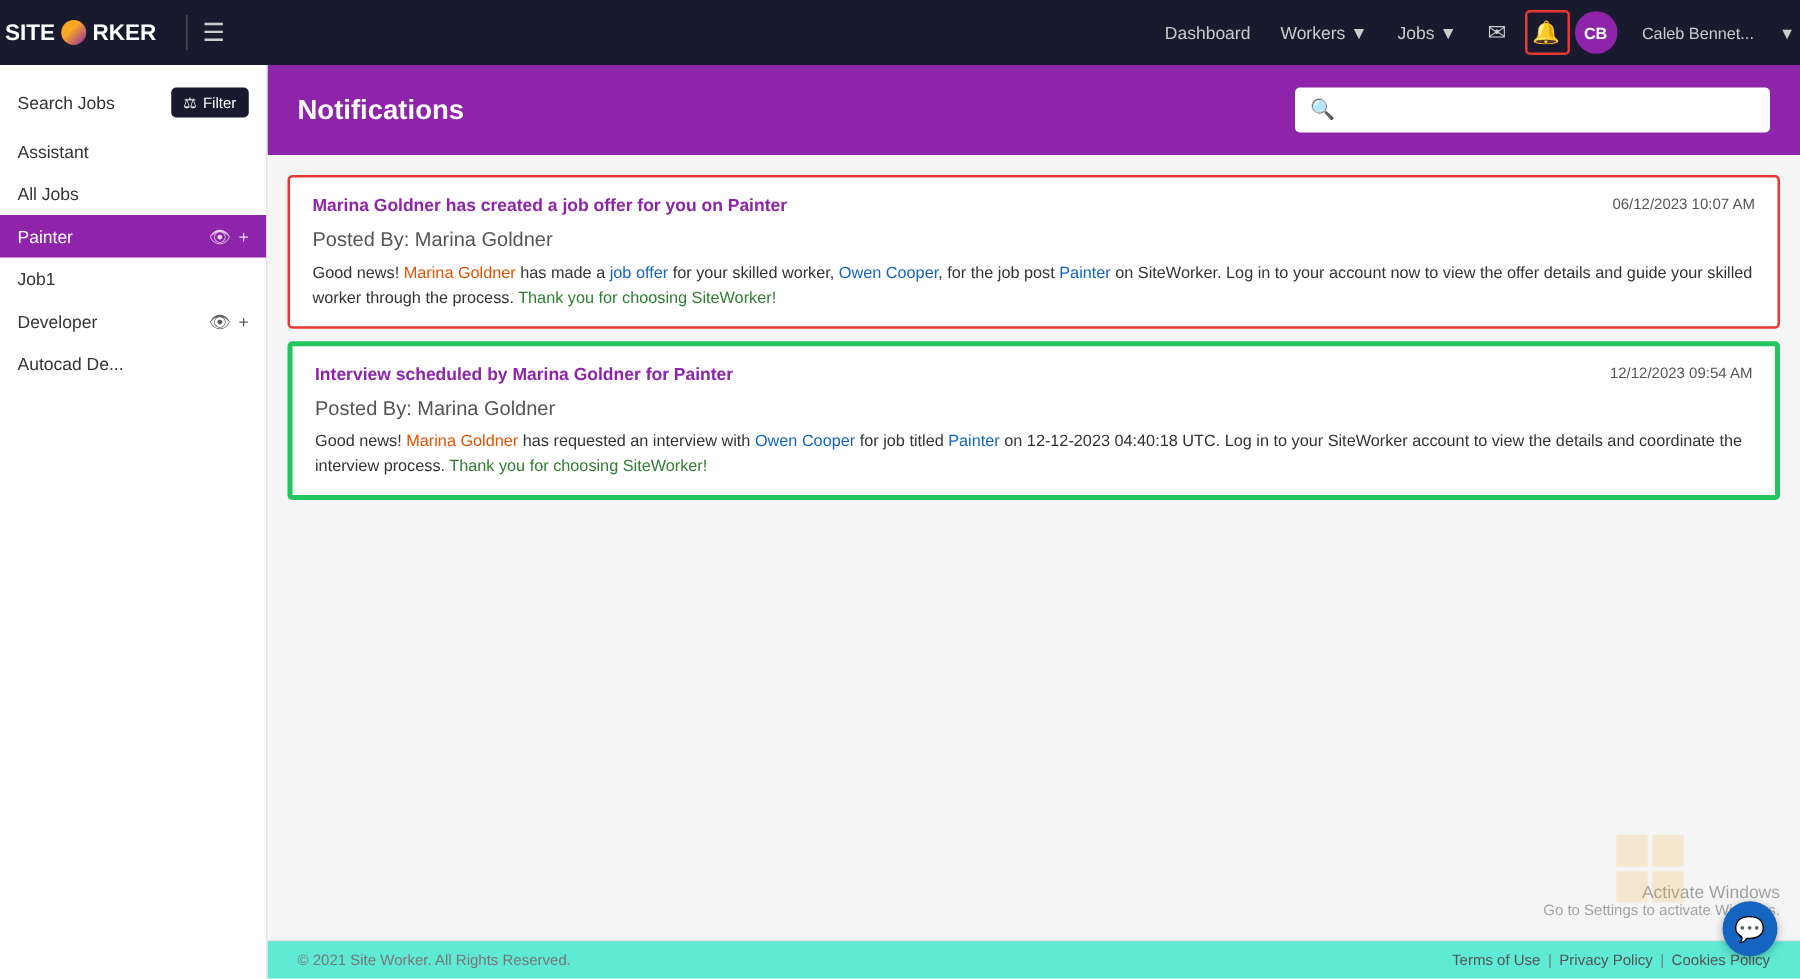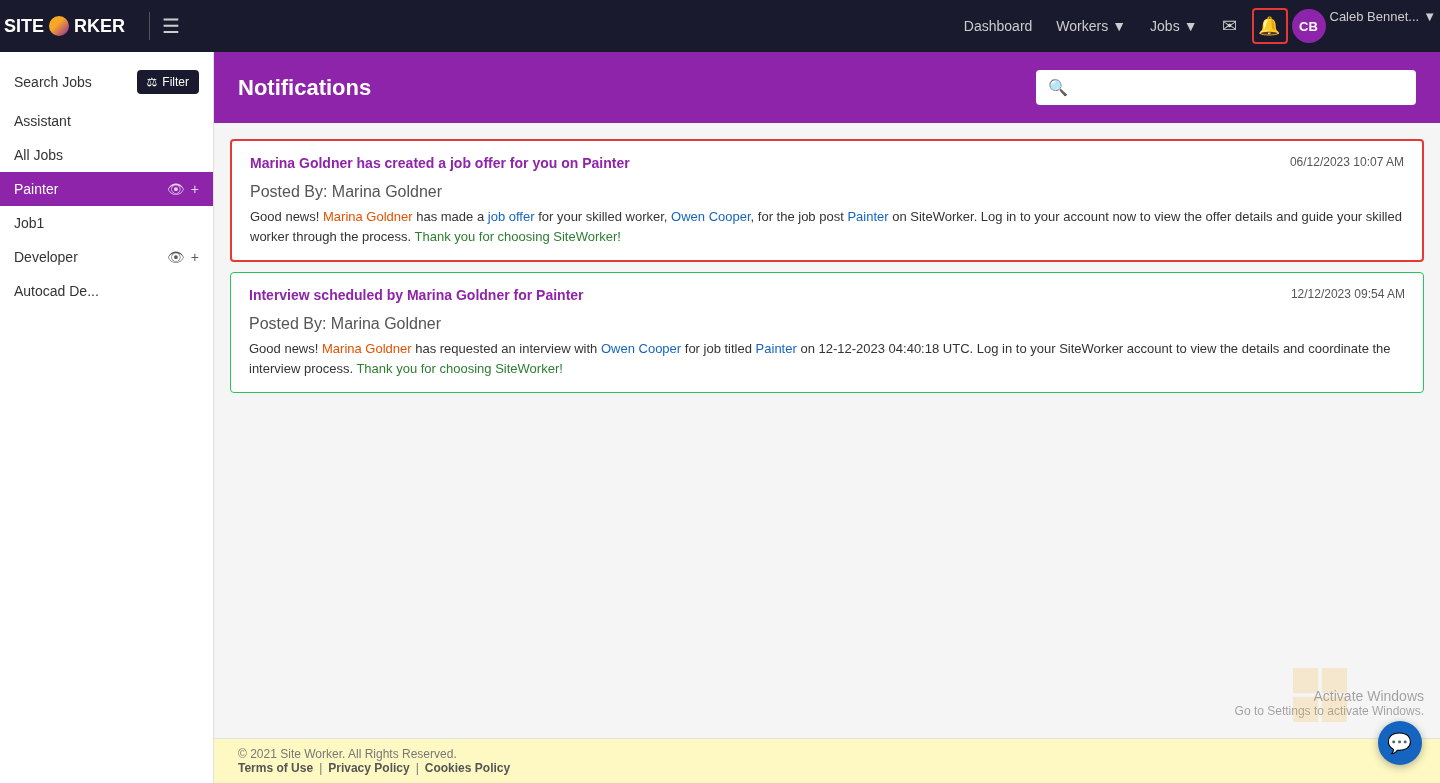--- a/index.html
+++ b/index.html
@@ -76,21 +76,22 @@
       border-radius: 50%;
       display: flex;
       align-items: center;
       justify-content: center;
       color: #fff;
       font-weight: bold;
       font-size: 13px;
     }
     .user-menu {
       display: flex;
-      gap: 4px;
+      align-items: center;
+      gap: 20px;
       cursor: pointer;
       color: #ccc;
       font-size: 13px;
     }
 
     
     .layout {
       display: flex;
       margin-top: 52px;
       height: calc(783px - 52px);
@@ -204,21 +205,21 @@
       flex: 1;
       overflow-y: auto;
       padding: 16px;
       background: #f5f5f5;
     }
     .notif-card {
       background: #fff;
       border-radius: 4px;
       padding: 14px 18px;
       margin-bottom: 10px;
-      border: 1px solid #22c55e;
+      border: 4px solid #22c55e;
     }
     .notif-card.highlighted {
       border: 2px solid #e53935;
     }
     .notif-card-header {
       display: flex;
       justify-content: space-between;
       align-items: flex-start;
       margin-bottom: 4px;
     }
@@ -243,45 +244,43 @@
       font-size: 13px;
       color: #333;
       line-height: 1.5;
     }
     .notif-body .highlight-orange { color: #e65100; }
     .notif-body .highlight-blue { color: #1565c0; }
     .notif-body .highlight-green { color: #2e7d32; }
 
     
     .footer {
-      background: #fef9c3;
+      background: #5eead4;
       border-top: 1px solid #e0e0e0;
       padding: 8px 24px;
       font-size: 12px;
       color: #777;
       display: flex;
       justify-content: space-between;
       align-items: flex-start;
-      flex-direction: column;
     }
     .footer-links {
       display: flex;
       gap: 6px;
     }
     .footer-link {
       color: #555;
       text-decoration: none;
       font-size: 12px;
-      font-weight: bold;
     }
 
     
     .activate-watermark {
       position: fixed;
-      bottom: 65px;
+      bottom: 48px;
       right: 16px;
       text-align: right;
       color: rgba(0,0,0,0.35);
       font-size: 12px;
       pointer-events: none;
     }
     .activate-watermark .aw-title {
       font-size: 14px;
       font-weight: 500;
     }

